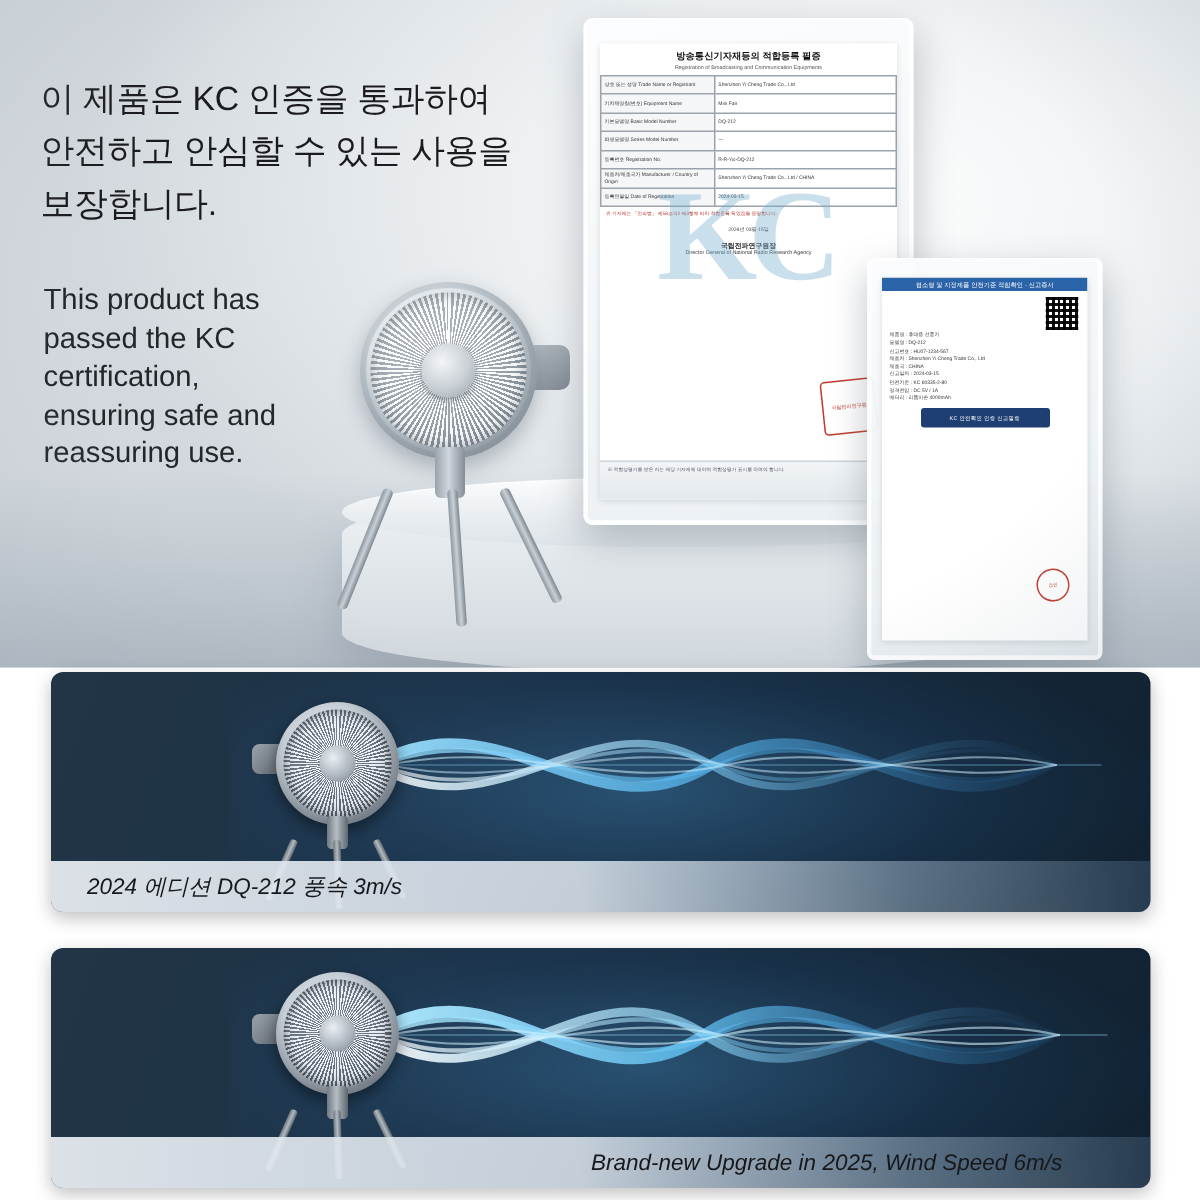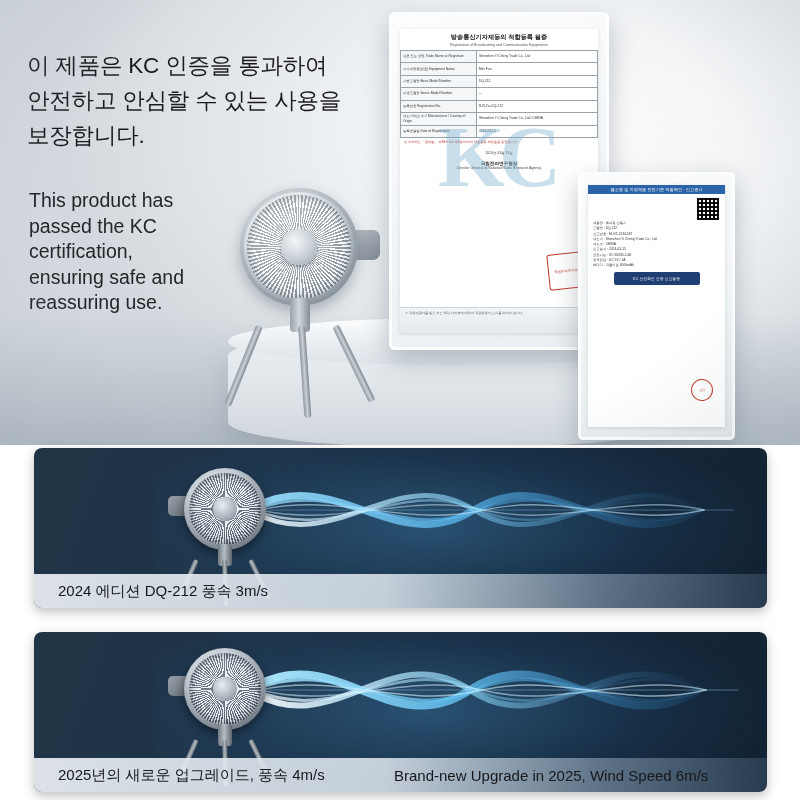--- a/index.html
+++ b/index.html
@@ -217,21 +217,21 @@
   .wind-panel.p1 { top: 448px; }
   .wind-panel.p2 { top: 632px; }
   .panel-glow {
     position: absolute; left: 120px; top: -30px; width: 620px; height: 220px;
     background: radial-gradient(ellipse at 45% 50%, rgba(80,170,235,0.30) 0%, rgba(40,110,175,0.12) 45%, rgba(0,0,0,0) 72%);
     filter: blur(2px);
   }
   .caption-bar {
     position: absolute; left: 0; right: 0; bottom: 0; height: 34px;
     background: linear-gradient(90deg, rgba(233,238,243,0.93) 0%, rgba(214,223,232,0.90) 48%, rgba(150,170,190,0.55) 78%, rgba(90,120,150,0.30) 100%);
-    display: flex; align-items: center;
+    display: flex; align-items: center; font-style: italic;
   }
   .cap-kr {
     position: absolute; left: 24px; font-size: 15px; color: #16181b; white-space: nowrap;
   }
   .cap-en {
     position: absolute; left: 360px; font-size: 15px; color: #16181b; white-space: nowrap;
   }
   .wind-svg { position: absolute; left: 0; top: 0; }
 
   
@@ -452,18 +452,17 @@
         <div class="grill"></div>
         <div class="hub"></div>
       </div>
       <div class="stem"></div>
       <div class="lg a"></div>
       <div class="lg b"></div>
       <div class="lg c"></div>
     </div>
 
     <div class="caption-bar">
-      <span class="cap-kr">2025년의 새로운 업그레이드, 풍속 4m/s</span>
       <span class="cap-en">Brand-new Upgrade in 2025, Wind Speed 6m/s</span>
     </div>
   </div>
 
 </div>
 
 </body></html>

